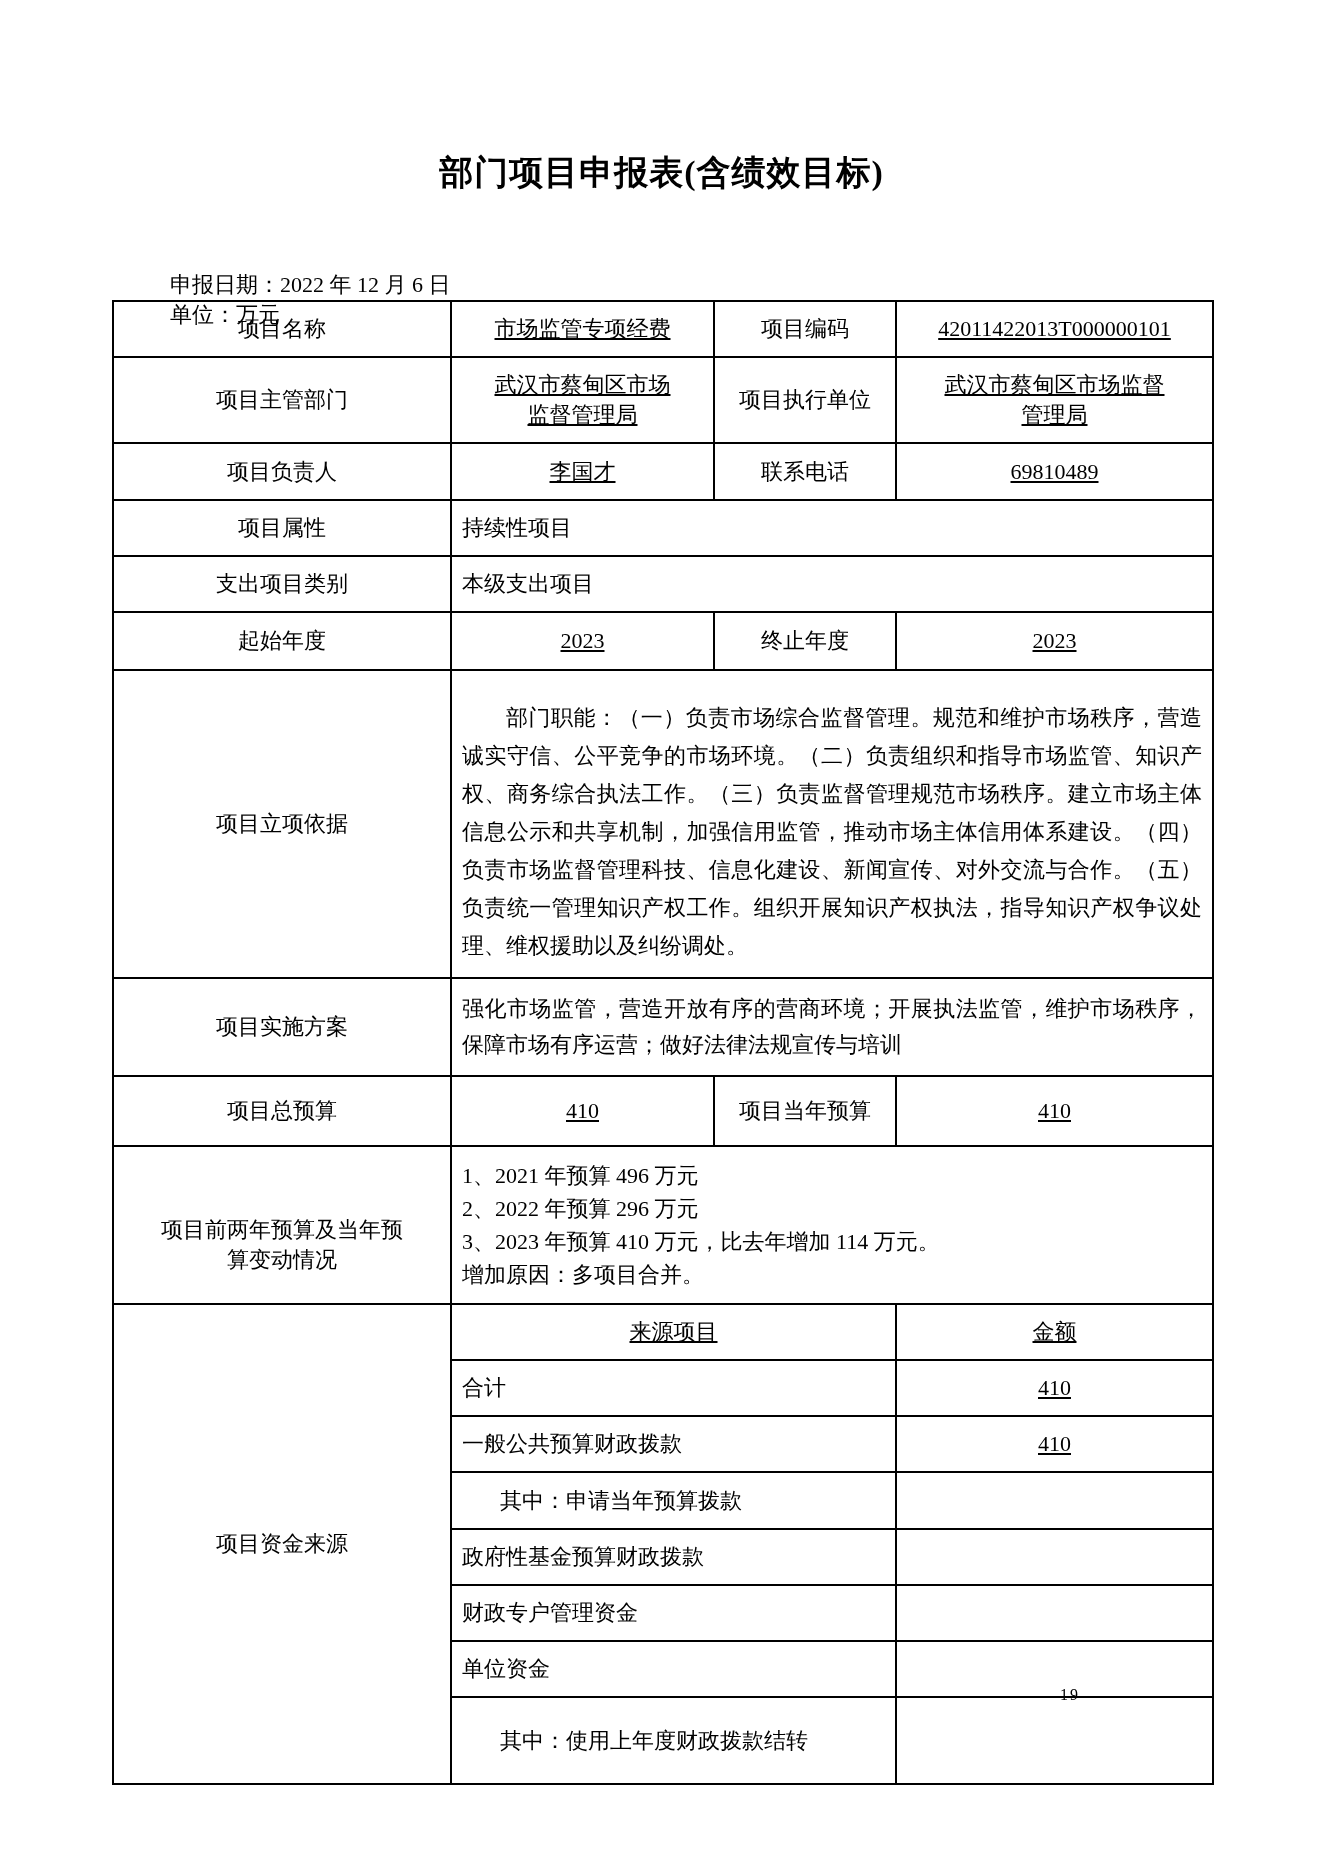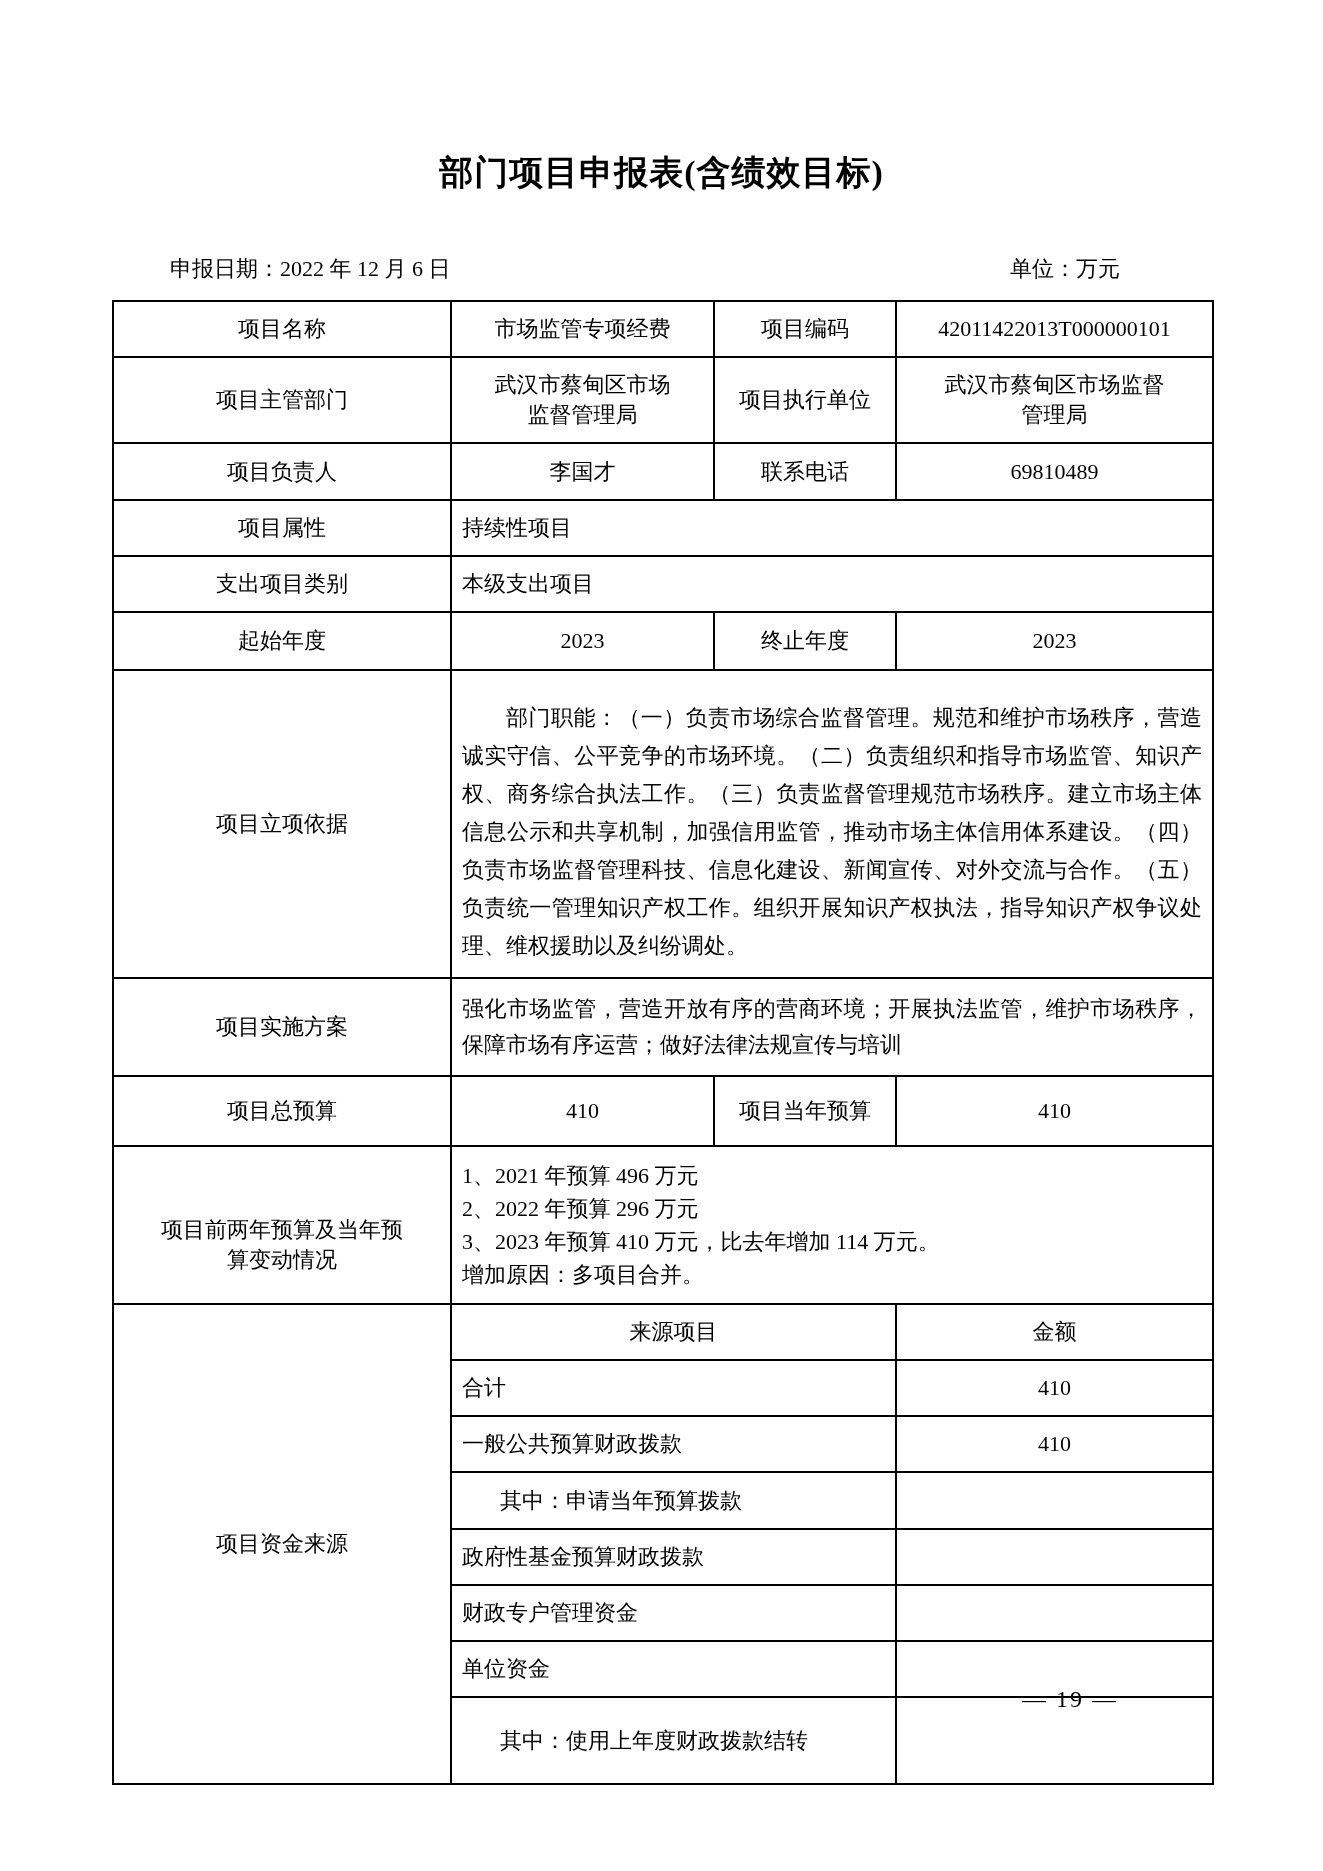--- a/index.html
+++ b/index.html
@@ -6,52 +6,52 @@
   body{
     width:1323px;height:1871px;background:#ffffff;color:#000;
     font-family:"Liberation Serif","DejaVu Serif",serif;
     position:relative;overflow:hidden;
   }
   .title{
     position:absolute;top:150px;left:0;width:100%;
     text-align:center;font-size:34px;font-weight:bold;letter-spacing:1px;
   }
   .meta{
-    position:absolute;top:254px;left:112px;width:1100px;
+    position:absolute;top:270px;left:112px;width:1100px;
     display:flex;justify-content:space-between;
-    font-size:22px;box-sizing:border-box;padding:0 92px 0 58px;
+    font-size:22px;box-sizing:border-box;padding:0 92px 0 58px;flex-direction:column;
   }
   table.main{
     position:absolute;top:300px;left:112px;width:1100px;
     border-collapse:collapse;table-layout:fixed;
   }
   table.main td{
     border:2px solid #000;font-size:22px;vertical-align:middle;
     padding:12px 10px;box-sizing:border-box;word-break:break-all;
   }
   td.lbl{text-align:center;padding:2px 4px;}
-  td.ctr{text-align:center;}
+  td.ctr{text-align:center;text-decoration:underline;}
   td.lft{text-align:left;padding-left:16px;}
   .wrapn{margin:0 auto;text-align:center;}
   .w186{width:186px;}
   .w228{width:228px;}
   .w260{width:260px;margin-top:40px;}
   td.para{
     font-size:23px;line-height:38px;text-align:justify;
     padding:6px 14px 6px 12px;
   }
   td.para .ind{text-indent:2em;margin-top:16px;}
   td.plan{
     font-size:23px;line-height:36px;text-align:justify;
     padding:4px 14px 4px 12px;
   }
   td.hist{font-size:23px;line-height:33px;padding-left:38px;border-radius:27px;}
   .pagenum{
     position:absolute;top:1686px;left:955px;width:230px;
-    text-align:center;font-size:24px;letter-spacing:2px;
+    text-align:center;font-size:16px;letter-spacing:2px;
   }
   .h48{height:48px}.h70{height:70px}.h57{height:57px}.h56{height:56px}
   .h58{height:58px}.h275{height:275px}.h72{height:72px}.h140{height:140px}
   .h50{height:50px}.h51{height:51px}.h45{height:30px}.h52{height:52px}.h87{height:87px}
 </style>
 </head>
 <body>
 
 <div class="page">
 

